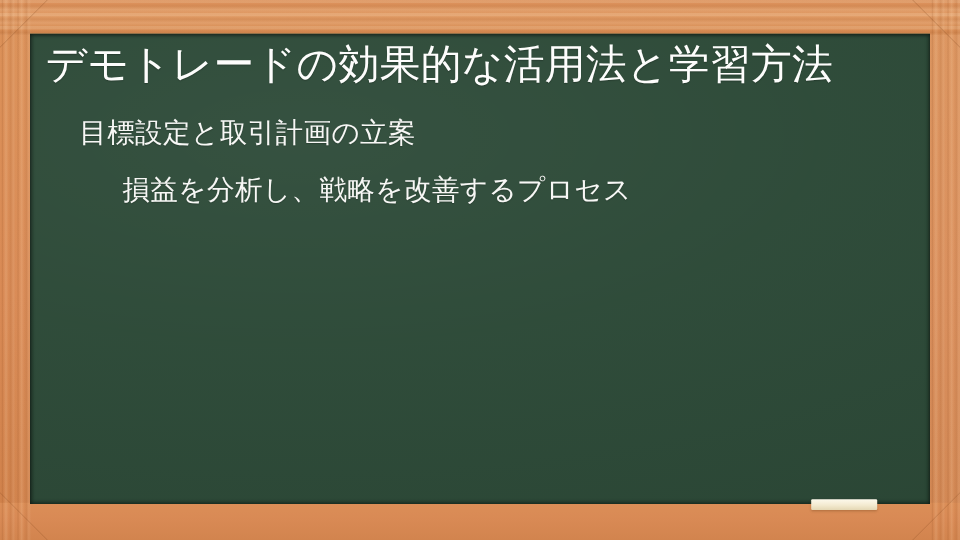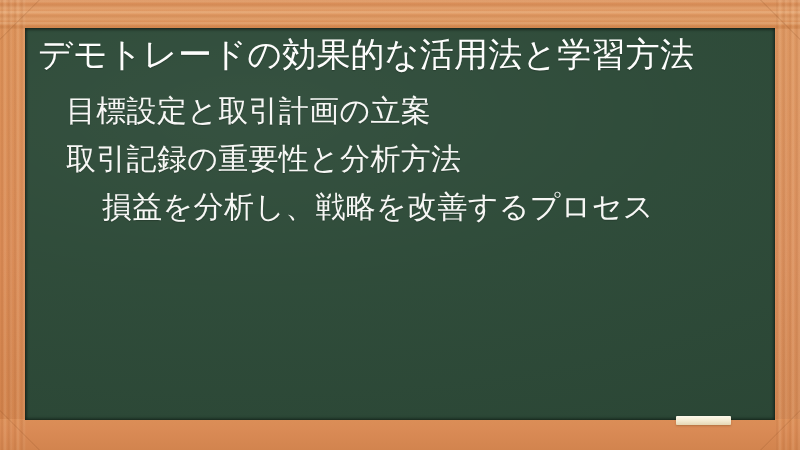--- a/index.html
+++ b/index.html
@@ -145,21 +145,21 @@
   }
 
   .bullet-list {
     list-style: none;
     margin: 20px 0 0 0;
     padding: 0 0 0 33px;
   }
 
   .bullet-list li {
     color: #f7f7f5;
-    font-size: 30px;
+    font-size: 23px;
     line-height: 28px;
     font-weight: 400;
     letter-spacing: 0.3px;
     margin: 0 0 20px 0;
     text-shadow: 0 1px 1px rgba(0,0,0,0.20);
   }
   .bullet-list li:last-child { margin-bottom: 0; margin-left: 36px; }
 
   
   .chalk-stick {
@@ -190,20 +190,19 @@
 
   <div class="board">
     <div class="board-sheen"></div>
   </div>
 
   <div class="content">
     <h1 class="slide-title">デモトレードの効果的な活用法と学習方法</h1>
 
     <ul class="bullet-list">
       <li>目標設定と取引計画の立案</li>
-      <li>取引記録の重要性と分析方法</li>
       <li>損益を分析し、戦略を改善するプロセス</li>
     </ul>
   </div>
 
   <div class="chalk-stick"></div>
 
 </div>
 
 </body></html>

